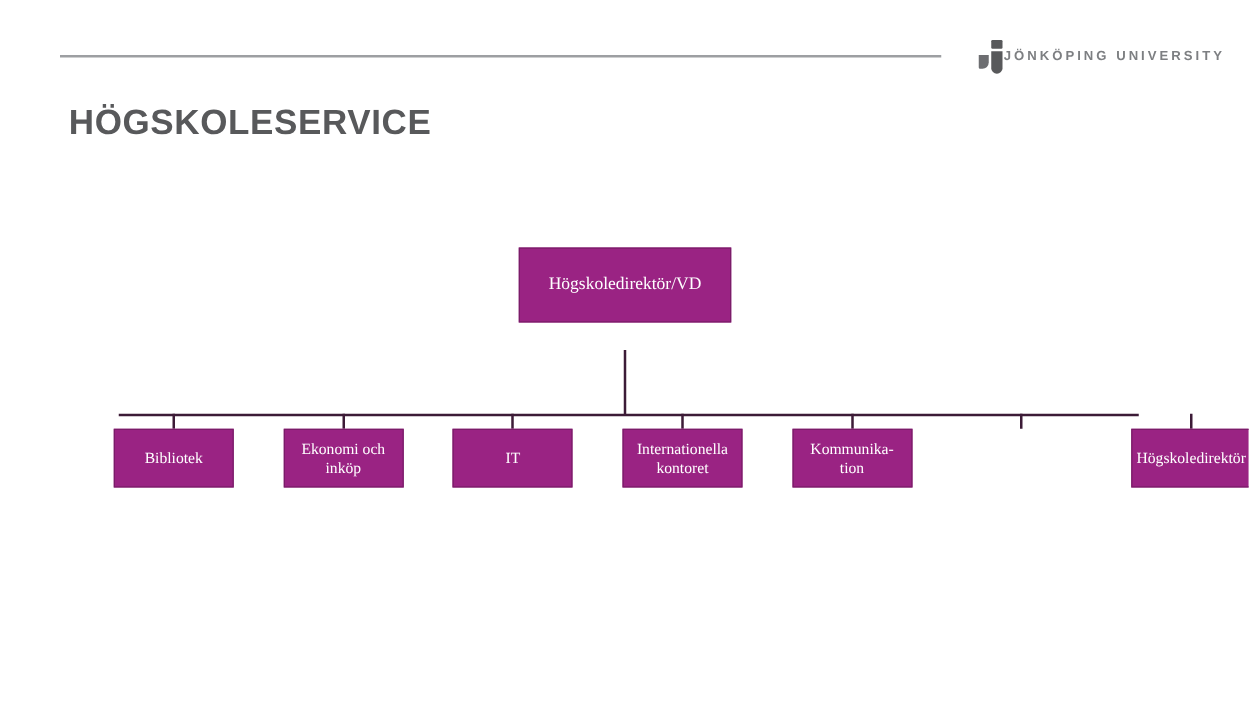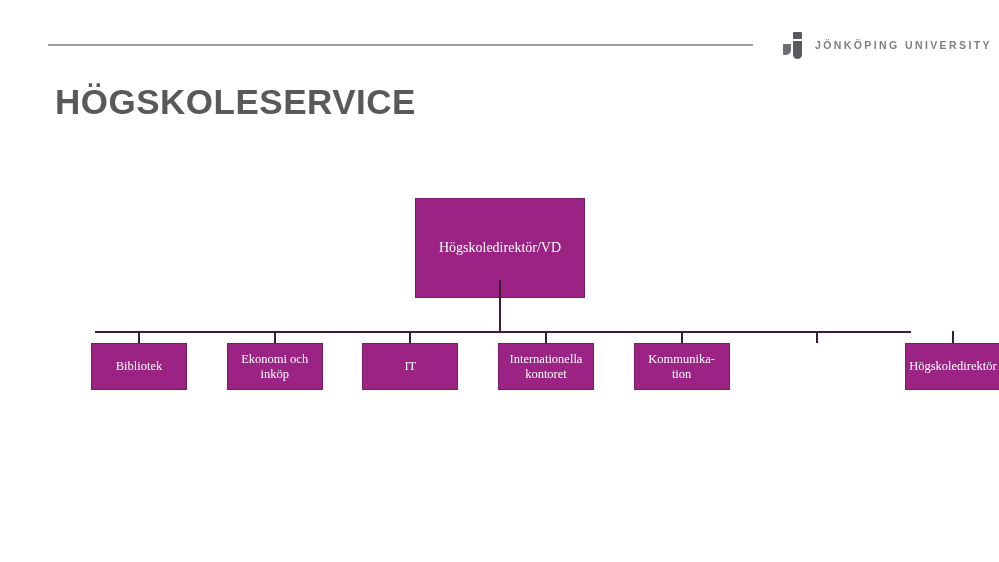--- a/index.html
+++ b/index.html
@@ -18,62 +18,62 @@
     left: 48px; top: 44px;
     width: 705px; height: 2px;
     background: #9d9fa2;
   }
   .logo {
     position: absolute;
     left: 783px; top: 30px;
     height: 30px;
     display: flex;
     align-items: center;
-    gap: 12px;
+    gap: 0;
     justify-content: space-between;
   }
   .logo-icon { position: relative; width: 20px; height: 29px; }
   .li-dot  { position: absolute; left: 10px; top: 1px;  width: 9px; height: 7px;  background: #58595b; border-radius: 1px; }
   .li-stem { position: absolute; left: 10px; top: 10px; width: 9px; height: 18px; background: #58595b; border-radius: 0 0 5px 5px; }
   .li-tail { position: absolute; left: 0;    top: 13px; width: 8px; height: 11px; background: #6d6e71; border-radius: 0 0 5px 1px; }
   .logo-text {
     color: #7d7f82;
     font-size: 10.5px;
     font-weight: bold;
     letter-spacing: 2.4px;
     white-space: nowrap;
   }
 
   
   .title {
     position: absolute;
     left: 55px; top: 82px;
     margin: 0;
-    font-size: 35px;
+    font-size: 28px;
     font-weight: bold;
     color: #58595b;
     letter-spacing: 0.5px;
   }
 
   
   .node {
     background: #9a2383;
     border: 1px solid #7a1c68;
     box-sizing: border-box;
     color: #ffffff;
     font-family: "Liberation Serif", serif;
     display: flex;
     align-items: center;
     justify-content: center;
     text-align: center;
   }
   .root-box {
     position: absolute;
     left: 415px; top: 198px;
-    width: 170px; height: 100px;
+    width: 170px; height: 60px;
     font-size: 14px;
   }
   .stem {
     position: absolute;
     left: 499px; top: 280px;
     width: 2px; height: 52px;
     background: #3c1b37;
   }
   .bus {
     position: absolute;

